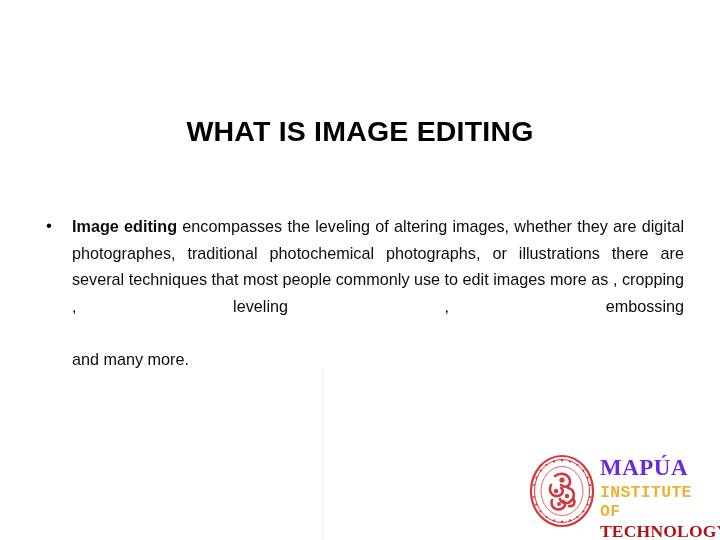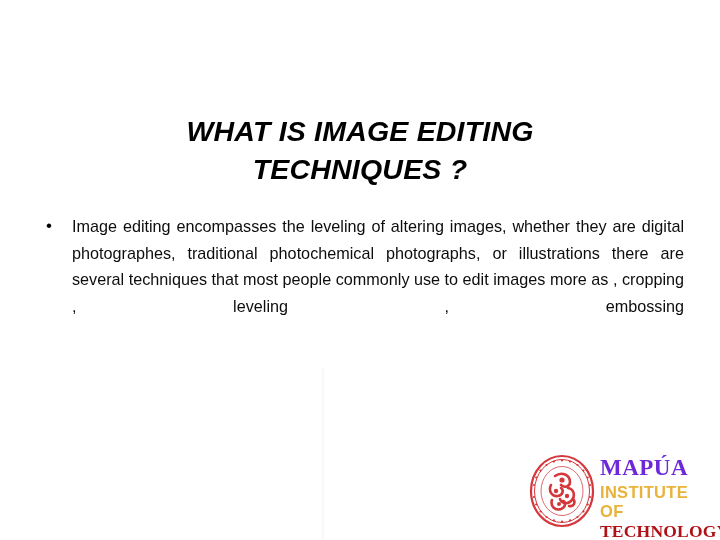--- a/index.html
+++ b/index.html
@@ -42,21 +42,20 @@
   }
   .title-line {
     display: block;
     font-family: "Liberation Sans", sans-serif;
     font-weight: bold;
     font-size: 28.5px;
     line-height: 38px;
     color: #000000;
     letter-spacing: 0.2px;
     white-space: nowrap;
-    font-style: italic;
   }
 
   .body-block {
     position: absolute;
     left: 38px;
     top: 213px;
     width: 646px;
   }
 
   .bullet-item {
@@ -77,21 +76,21 @@
     font-family: "Liberation Sans", sans-serif;
     font-size: 16.2px;
     line-height: 26.5px;
     color: #0d0d0d;
     text-align: justify;
     text-justify: inter-word;
     -webkit-hyphens: none;
     hyphens: none;
   }
   .bullet-text .lead {
-    font-weight: normal;
+    font-weight: bold;
   }
   
   .bullet-text .last-line {
     display: block;
     text-align: left;
   }
   .justified-body {
     display: block;
     text-align: justify;
   }
@@ -128,21 +127,21 @@
     display: block;
     font-family: "Liberation Serif", serif;
     font-weight: bold;
     font-size: 23px;
     line-height: 31px;
     letter-spacing: 0.5px;
     color: #6d28d9;
   }
   .logo-institute {
     display: block;
-    font-family: Liberation Sans, sans-serif;
+    font-family: Liberation Mono, monospace;
     font-weight: bold;
     font-size: 16.5px;
     line-height: 19px;
     letter-spacing: 0.3px;
     color: #e8b33a;
   }
   .logo-technology {
     display: block;
     font-family: "Liberation Serif", serif;
     font-weight: bold;
@@ -154,28 +153,28 @@
 </style>
 </head>
 <body>
 
 <div class="slide">
 
   <div class="placeholder-edge"></div>
 
   <div class="title-block">
     <span class="title-line">WHAT IS IMAGE EDITING</span>
-    <span class="title-line">TECHNIQUES ?</span>
   </div>
 
   <div class="body-block">
     <div class="bullet-item">
       <span class="bullet-marker">•</span>
       <span class="bullet-text">
         <span class="justified-body"><span class="lead">Image editing</span><span> encompasses the leveling of altering images, whether</span> <span>they are digital photographes, traditional photochemical photographs,</span> <span>or illustrations there are several techniques that most people</span> <span>commonly use to edit images more as , cropping , leveling , embossing</span></span>
+          <span class="last-line">and many more.</span>
       </span>
     </div>
   </div>
 
   <div class="logo">
 
     <div class="logo-seal">
       <svg viewBox="0 0 68 74" width="68" height="74" aria-hidden="true">
         <ellipse cx="34" cy="37" rx="31" ry="35" fill="none" stroke="#d4373c" stroke-width="2.2"></ellipse>
         <ellipse cx="34" cy="37" rx="27.5" ry="31.5" fill="none" stroke="#d4373c" stroke-width="1"></ellipse>

